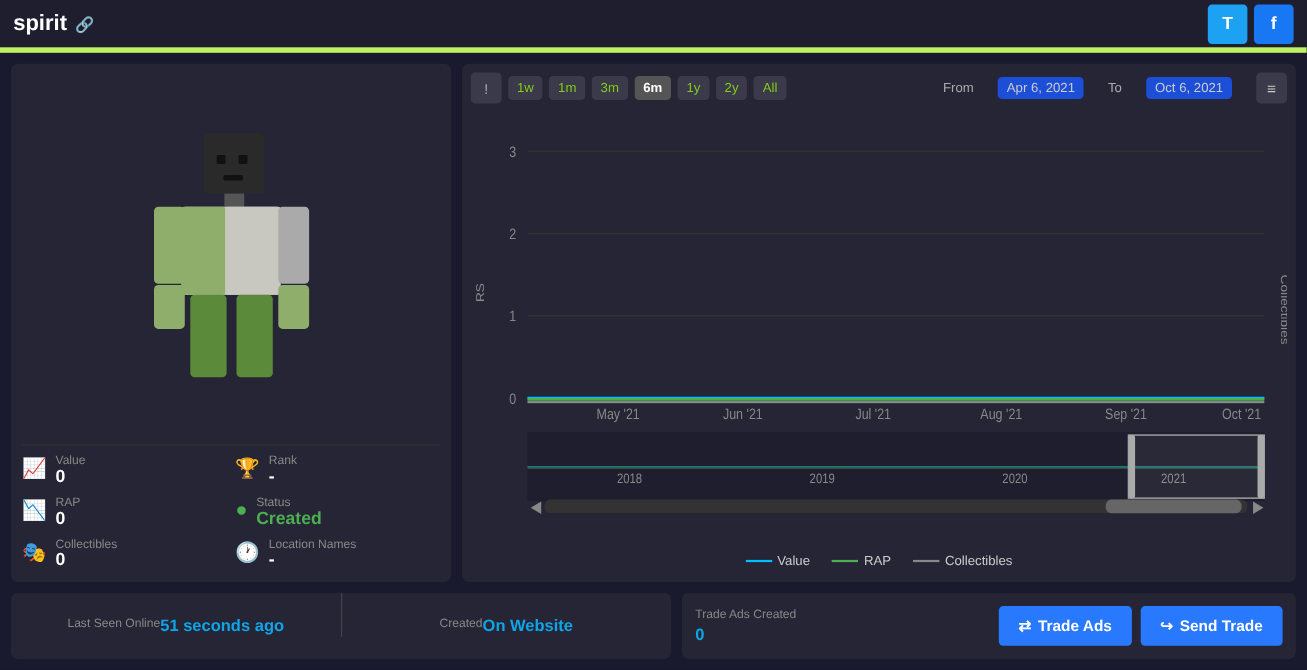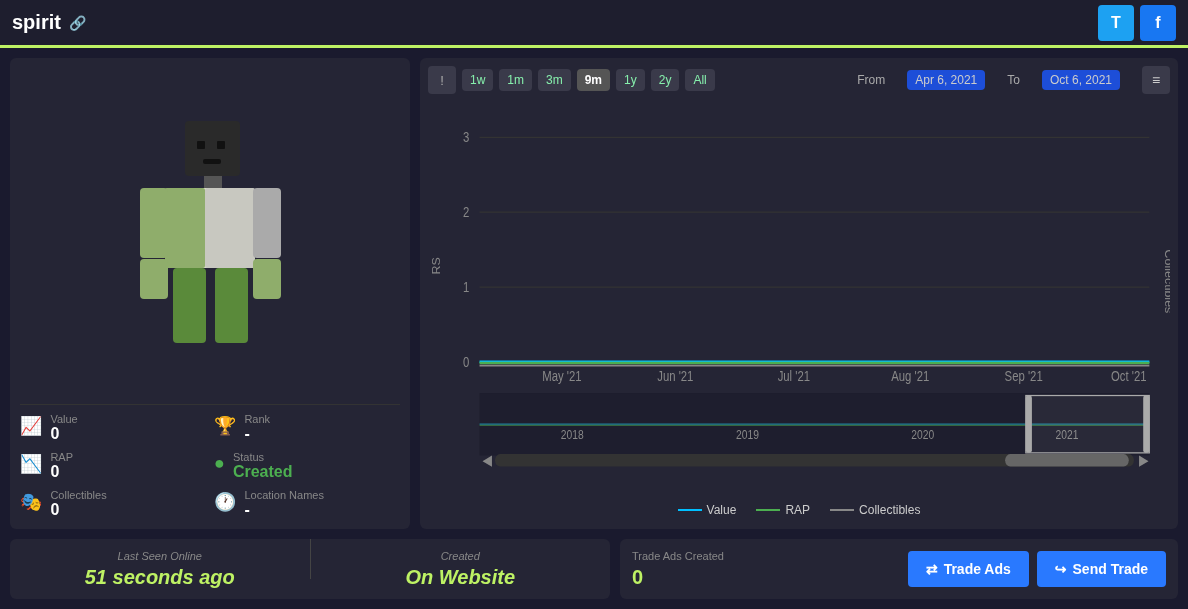--- a/index.html
+++ b/index.html
@@ -12,21 +12,21 @@
     }
 
     
     .header {
       background: #1e1e2e;
       display: flex;
       align-items: center;
       justify-content: space-between;
       padding: 6px 12px;
       height: 48px;
-      border-bottom: 3px solid #bef264;
+      border-bottom: 5px solid #bef264;
     }
     .header-logo {
       display: flex;
       align-items: center;
       gap: 8px;
     }
     .logo-text {
       font-size: 20px;
       font-weight: bold;
       color: #fff;
@@ -138,21 +138,21 @@
       height: 28px;
       color: #aaa;
       cursor: pointer;
       font-size: 13px;
     }
     .time-btn {
       background: #3a3a4a;
       border: none;
       border-radius: 4px;
       padding: 4px 8px;
-      color: #86efac;
+      color: #84cc16;
       cursor: pointer;
       font-size: 12px;
     }
     .time-btn.active {
       background: #555;
       color: #fff;
       font-weight: bold;
     }
     .date-range {
       margin-left: auto;
@@ -217,34 +217,32 @@
     }
     .bottom-left {
       background: #252535;
       border-radius: 6px;
       flex: 0 0 600px;
       display: flex;
     }
     .bottom-stat {
       flex: 1;
       display: flex;
-      flex-direction: column;
       align-items: center;
       justify-content: center;
-      font-style: italic;
     }
     .bottom-label {
       font-size: 11px;
       color: #888;
       margin-bottom: 4px;
     }
     .bottom-value {
-      font-size: 20px;
+      font-size: 15px;
       font-weight: bold;
-      color: #bef264;
+      color: #0ea5e9;
     }
     .bottom-right {
       flex: 1;
       display: flex;
       align-items: center;
       gap: 10px;
       background: #252535;
       border-radius: 6px;
       padding: 0 12px;
     }
@@ -378,21 +376,21 @@
     </div>
   </div>
 
   <div class="right-panel">
 
     <div class="chart-toolbar">
       <button class="chart-info-btn">!</button>
       <button class="time-btn">1w</button>
       <button class="time-btn">1m</button>
       <button class="time-btn">3m</button>
-      <button class="time-btn active">9m</button>
+      <button class="time-btn active">6m</button>
       <button class="time-btn">1y</button>
       <button class="time-btn">2y</button>
       <button class="time-btn">All</button>
 
       <div class="date-range">
         <span>From</span>
         <span class="date-val">Apr 6, 2021</span>
         <span>To</span>
         <span class="date-val">Oct 6, 2021</span>
         <button class="menu-btn">≡</button>

